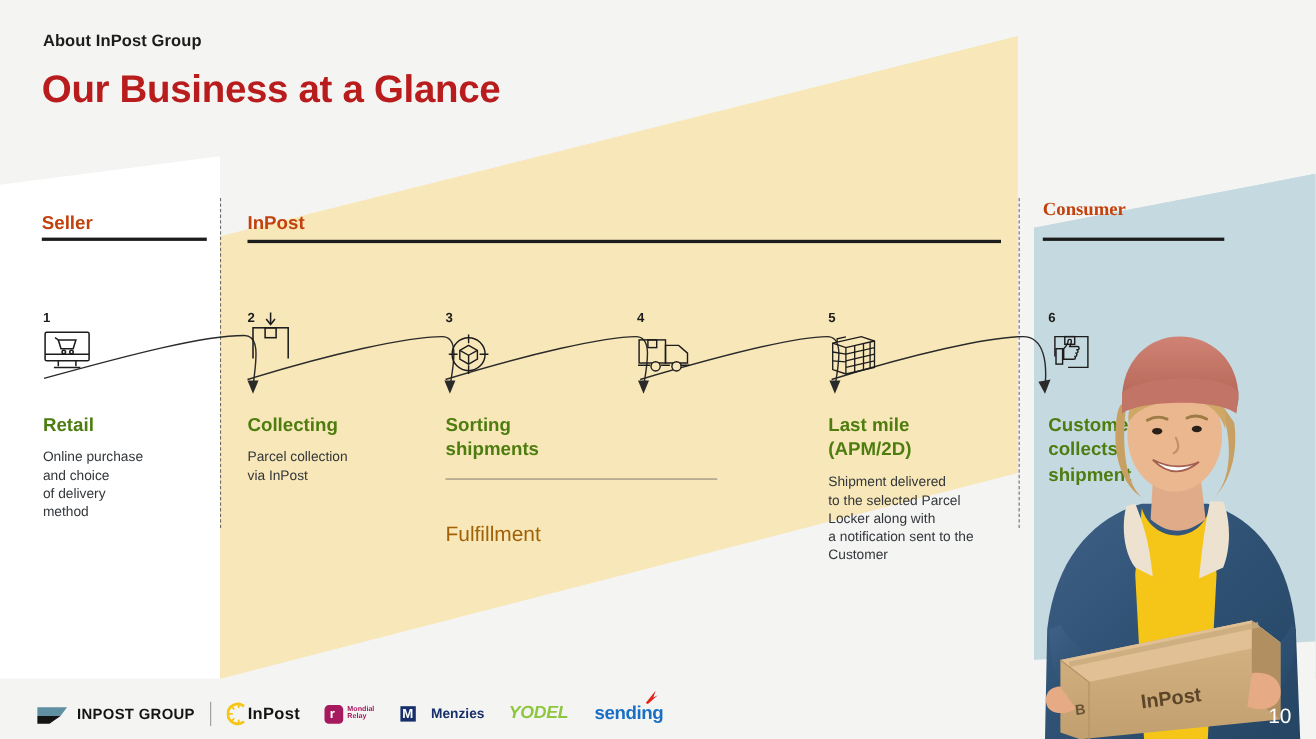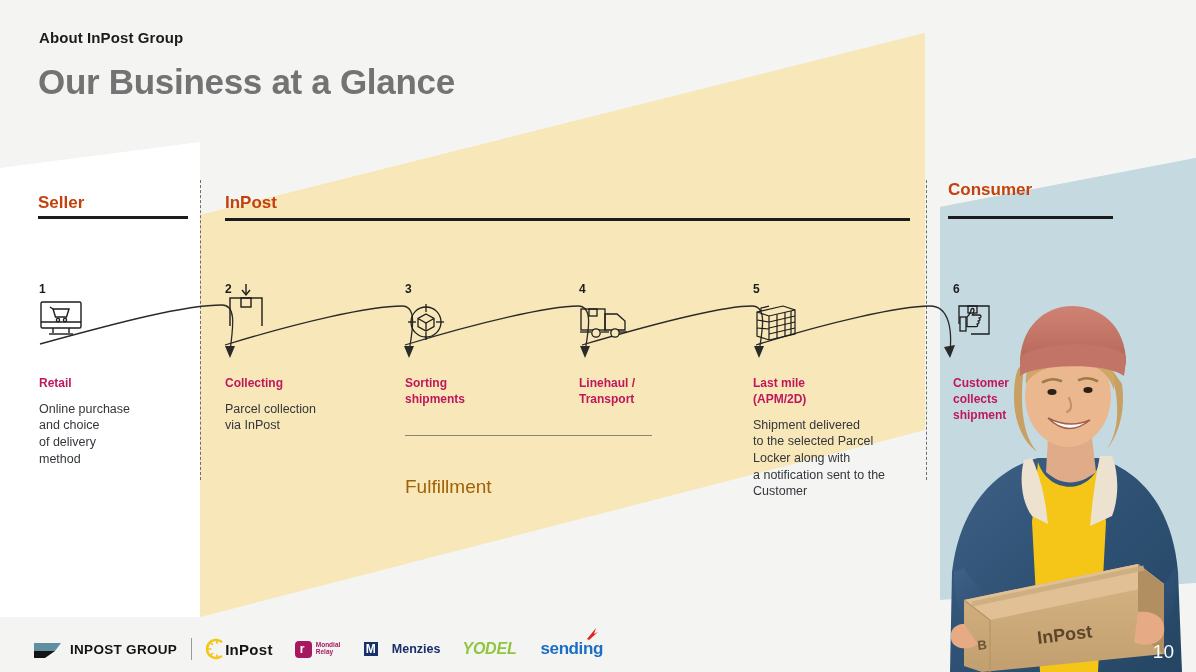--- a/index.html
+++ b/index.html
@@ -15,38 +15,38 @@
   
   .bg-svg{position:absolute;left:0;top:0;width:1196px;height:672px;}
 
   
   .eyebrow{
     position:absolute;left:39px;top:29px;
     font-size:15px;font-weight:bold;letter-spacing:.1px;color:#1c1c1c;
   }
   .title{
     position:absolute;left:38px;top:62px;
-    font-size:35px;font-weight:bold;letter-spacing:-.3px;color:#737373;
+    font-size:35px;font-weight:bold;letter-spacing:-.3px;color:#b91c1c;
   }
 
   
   .col-head{position:absolute;font-size:17px;font-weight:bold;color:#c2410c;}
   .col-rule{position:absolute;height:3px;background:#1c1c1c;}
 
   
   .vdash{
     position:absolute;width:0;border-left:1px dashed #6d6d6d;
   }
 
   
   .step{position:absolute;}
   .step-num{font-size:12px;font-weight:bold;color:#1c1c1c;line-height:1;}
   .icon-box{margin-top:5px;height:42px;display:block;}
   .step-title{
-    font-size:12px;font-weight:bold;color:#be185d;line-height:1.32;
+    font-size:17px;font-weight:bold;color:#4d7c0f;line-height:1.32;
     white-space:pre-line;
   }
   .step-title.t1{margin-top:34px;}
   .step-body{
     font-size:12.5px;color:#33373b;line-height:1.33;margin-top:9px;
     white-space:pre-line;
   }
 
   
   .fulfil-rule{position:absolute;height:1px;background:#8b8577;}
@@ -97,21 +97,21 @@
 
   <div class="vdash" style="left:200px;top:180px;height:300px;"></div>
   <div class="vdash" style="left:926px;top:180px;height:300px;"></div>
 
   <div class="col-head" style="left:38px;top:193px;">Seller</div>
   <div class="col-rule" style="left:38px;top:216px;width:150px;"></div>
 
   <div class="col-head" style="left:225px;top:193px;">InPost</div>
   <div class="col-rule" style="left:225px;top:218px;width:685px;"></div>
 
-  <div class="col-head" style="left:948px;top:180px;">Consumer</div>
+  <div class="col-head" style="left:948px;top:180px;font-family:Liberation Serif, serif;">Consumer</div>
   <div class="col-rule" style="left:948px;top:216px;width:165px;"></div>
 
   <svg class="bg-svg" viewBox="0 0 1196 672" preserveAspectRatio="none" style="pointer-events:none">
     <g fill="none" stroke="#2a2a2a" stroke-width="1.3">
       <path d="M40,344 C120,322 185,305 222,305 C238,305 232,332 230,352"></path>
       <path d="M225,345 C300,322 370,306 402,306 C418,306 412,332 409,352"></path>
       <path d="M405,345 C480,322 550,306 578,306 C594,306 588,332 585,352"></path>
       <path d="M582,345 C660,322 726,306 752,306 C768,306 762,332 759,352"></path>
       <path d="M756,345 C830,322 900,306 930,306 C950,306 952,332 950,352"></path>
     </g>
@@ -187,22 +187,20 @@
         <rect x="2" y="9" width="24" height="21"></rect>
         <rect x="10" y="9" width="8" height="7"></rect>
         <path d="M26,14 h12 l8,7 v9 h-20 z"></path>
         <line x1="1" y1="32" x2="12" y2="32"></line>
         <line x1="22" y1="32" x2="30" y2="32"></line>
         <line x1="40" y1="32" x2="48" y2="32"></line>
         <circle cx="17" cy="33" r="4.2" fill="#f8e7b8"></circle>
         <circle cx="36" cy="33" r="4.2" fill="#f8e7b8"></circle>
       </svg>
     </div>
-    <div class="step-title t1">Linehaul /
-Transport</div>
     <div class="step-body"></div>
   </div>
 
   <div class="step" style="left:753px;top:283px;width:165px;">
     <div class="step-num">5</div>
     <div class="icon-box">
       <svg width="46" height="42" viewBox="0 0 46 42" fill="none" stroke="#1c1c1c" stroke-width="1.2">
         <polygon points="4,12 30,6 42,10 42,34 16,40 4,36"></polygon>
         <polyline points="4,12 16,16 42,10"></polyline>
         <line x1="16" y1="16" x2="16" y2="40"></line>

